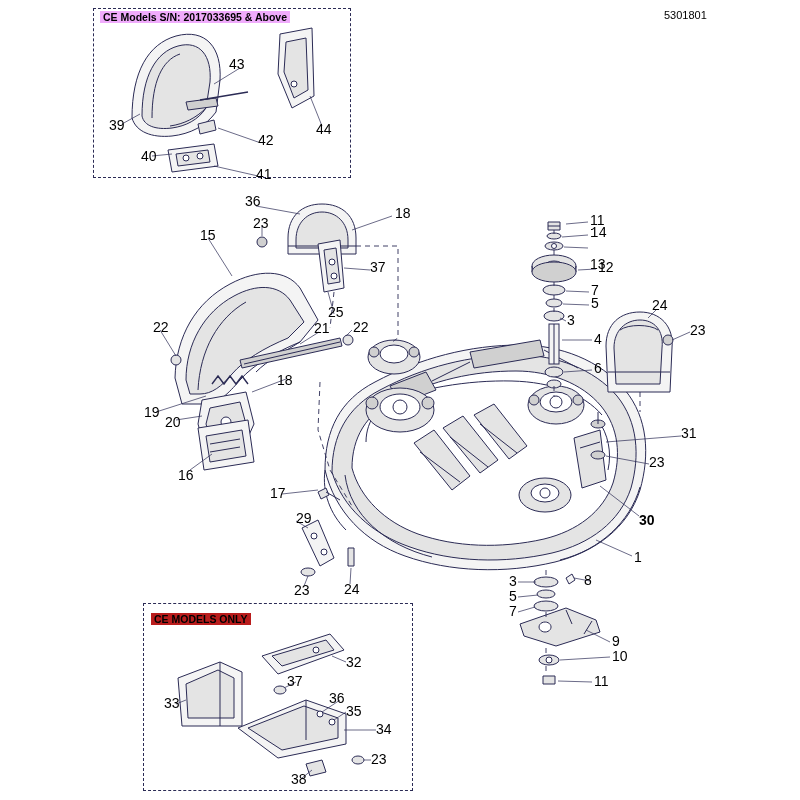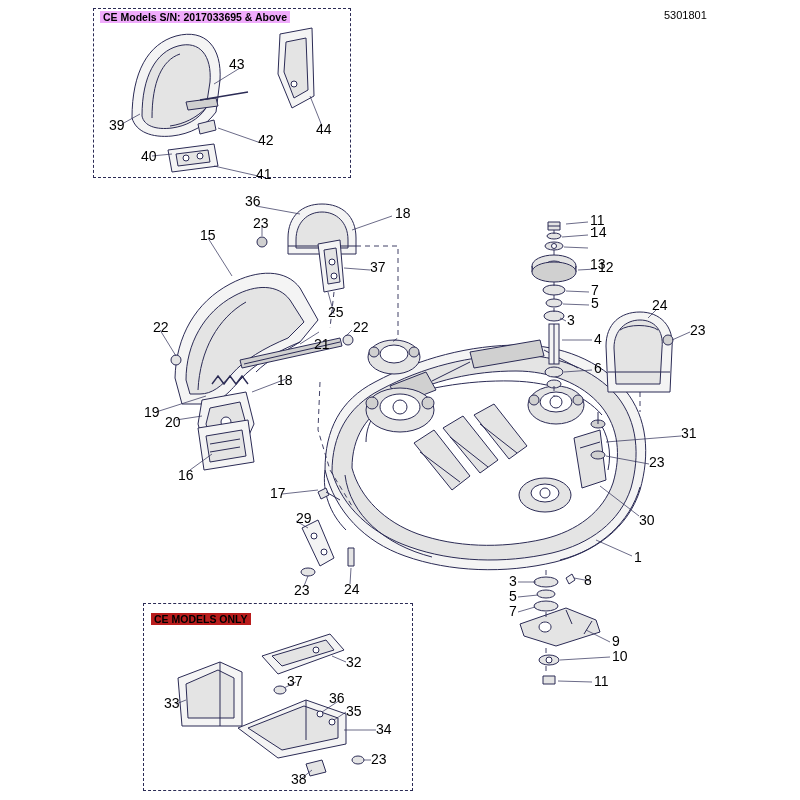--- a/index.html
+++ b/index.html
@@ -388,34 +388,34 @@
   <div class="callout" style="left:598px; top:260px;">12</div>
   <div class="callout" style="left:590px; top:257px;">13</div>
   <div class="callout" style="left:590px; top:226px;font-family:Liberation Mono, monospace;">14</div>
   <div class="callout" style="left:200px; top:228px;">15</div>
   <div class="callout" style="left:178px; top:468px;">16</div>
   <div class="callout" style="left:270px; top:486px;">17</div>
   <div class="callout" style="left:395px; top:206px;">18</div>
   <div class="callout" style="left:277px; top:373px;">18</div>
   <div class="callout" style="left:144px; top:405px;">19</div>
   <div class="callout" style="left:165px; top:415px;">20</div>
-  <div class="callout" style="left:314px; top:337px;text-align:right;">21</div>
+  <div class="callout" style="left:314px; top:321px;text-align:right;">21</div>
   <div class="callout" style="left:153px; top:320px;">22</div>
   <div class="callout" style="left:353px; top:320px;">22</div>
   <div class="callout" style="left:253px; top:216px;">23</div>
   <div class="callout" style="left:690px; top:323px;">23</div>
   <div class="callout" style="left:649px; top:455px;">23</div>
   <div class="callout" style="left:294px; top:583px;">23</div>
   <div class="callout" style="left:344px; top:582px;">24</div>
   <div class="callout" style="left:328px; top:305px;">25</div>
   <div class="callout" style="left:370px; top:260px;">37</div>
   <div class="callout" style="left:245px; top:194px;">36</div>
   <div class="callout" style="left:652px; top:298px;">24</div>
   <div class="callout" style="left:296px; top:511px;">29</div>
-  <div class="callout" style="left:639px; top:513px;">30</div>
+  <div class="callout" style="left:639px; top:513px;font-weight:bold;">30</div>
   <div class="callout" style="left:681px; top:426px;">31</div>
   <div class="callout" style="left:346px; top:655px;">32</div>
   <div class="callout" style="left:164px; top:696px;">33</div>
   <div class="callout" style="left:376px; top:722px;">34</div>
   <div class="callout" style="left:346px; top:704px;">35</div>
   <div class="callout" style="left:329px; top:691px;">36</div>
   <div class="callout" style="left:287px; top:674px;text-align:right;">37</div>
   <div class="callout" style="left:291px; top:772px;">38</div>
   <div class="callout" style="left:371px; top:752px;">23</div>
   <div class="callout" style="left:109px; top:118px;">39</div>

